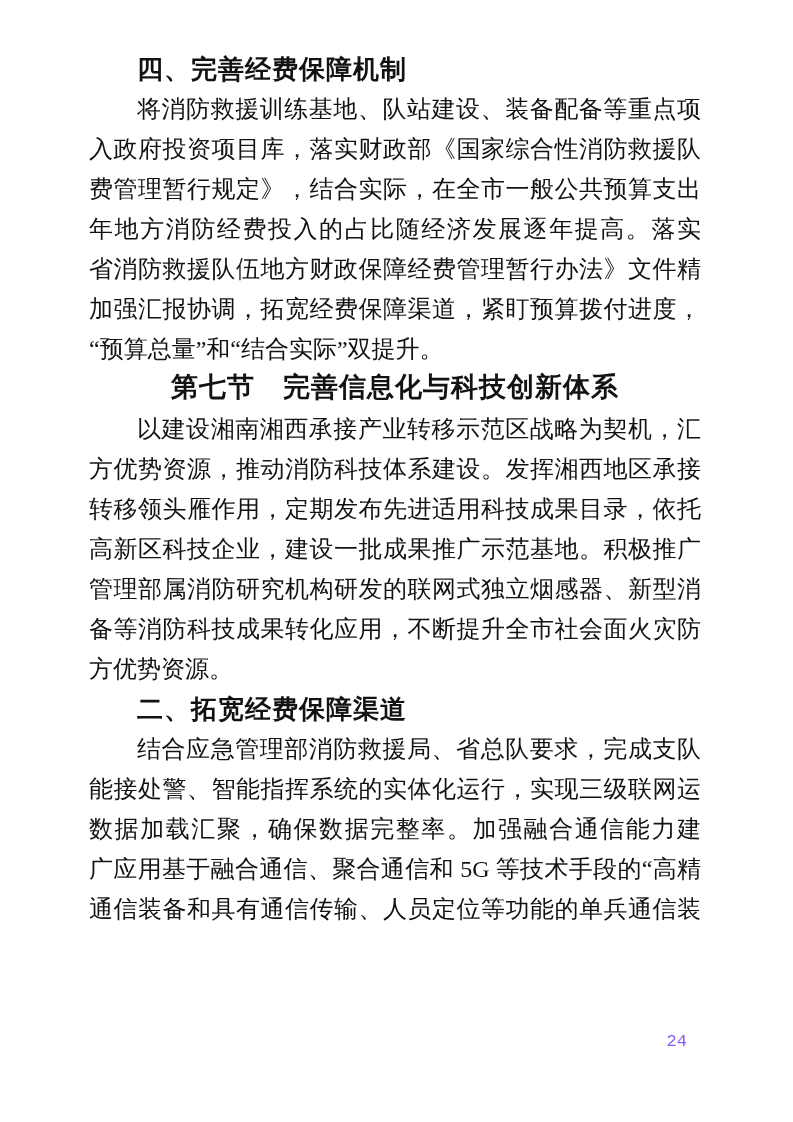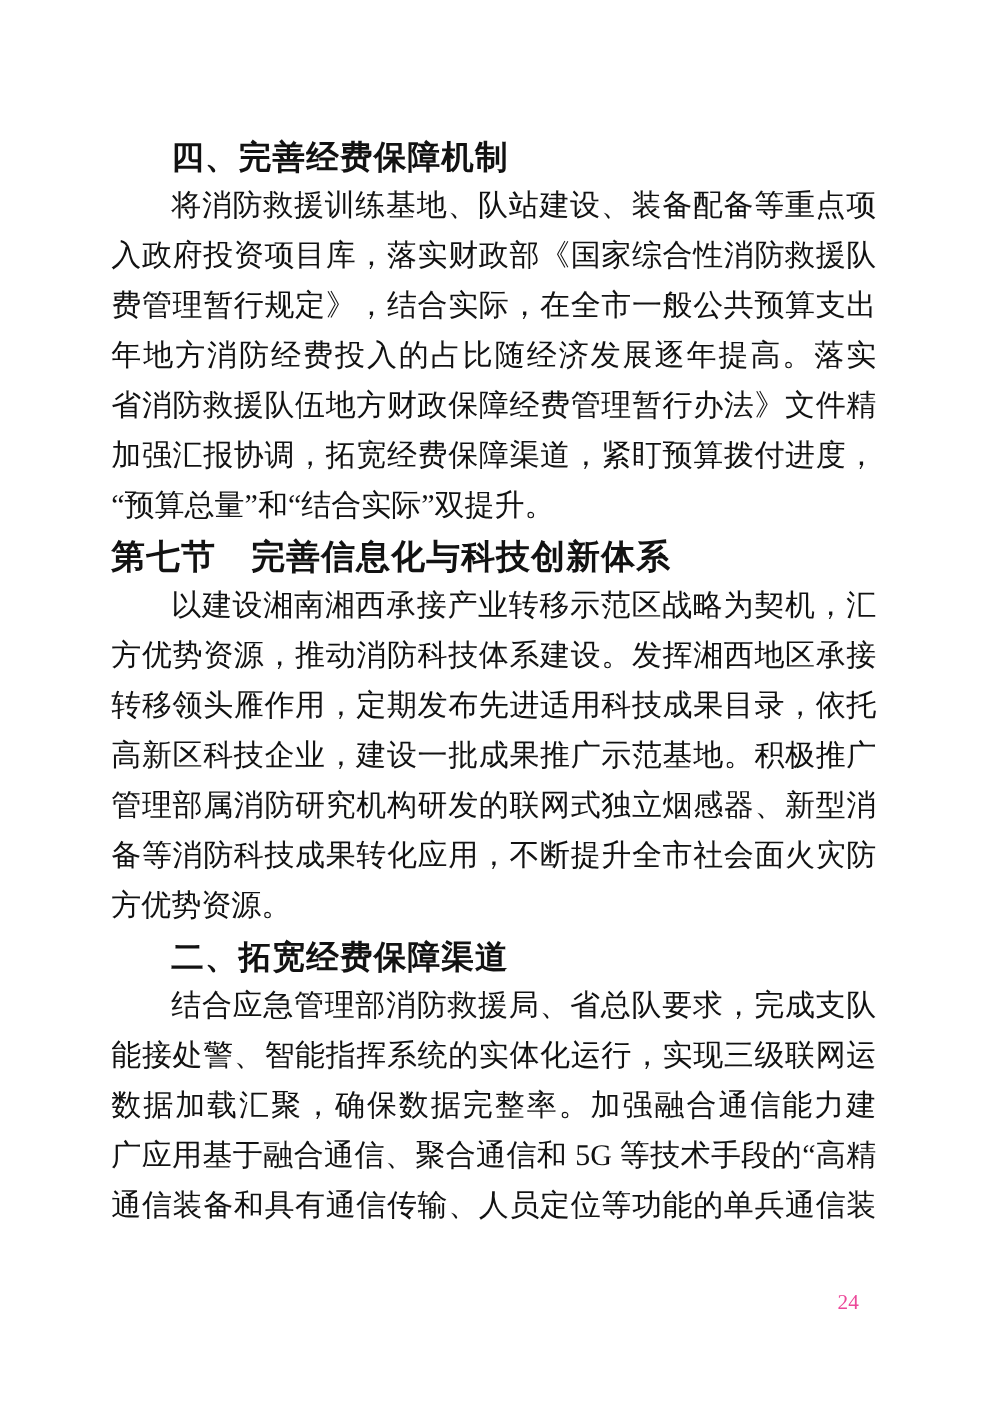--- a/index.html
+++ b/index.html
@@ -7,43 +7,44 @@
     padding: 0;
     background: #ffffff;
   }
   .page {
     position: relative;
     width: 793px;
     height: 1122px;
     background: #ffffff;
     color: #121212;
     box-sizing: border-box;
-    padding: 105px 92px 0 89px;
+    padding: 49px 92px 0 89px;
     overflow: hidden;
     font-family: "Liberation Serif", "DejaVu Serif", serif;
   }
   .content {
     width: 612px;
   }
   
   .sub-heading {
     font-family: "Liberation Sans", "DejaVu Sans", sans-serif;
     font-weight: 700;
     font-size: 26px;
     line-height: 40px;
     padding-left: 48px;
     letter-spacing: 1px;
     white-space: nowrap;
   }
   
   .section-title {
-    font-family: Liberation Serif, serif;
+    font-family: Liberation Mono, monospace;
     font-weight: 700;
     font-size: 27px;
     line-height: 40px;
+    text-align: center;
     letter-spacing: 1px;
     white-space: nowrap;
   }
   
   .para {
     margin: 0;
   }
   .line {
     font-size: 24px;
     line-height: 40px;
@@ -55,23 +56,23 @@
   .line.first {
     padding-left: 48px;
   }
   .line.last {
     text-align-last: left;
   }
   .page-number {
     position: absolute;
     right: 106px;
     top: 1032px;
-    font-family: Liberation Serif, serif;
+    font-family: Liberation Mono, monospace;
     font-size: 17px;
-    color: #ec4899;
+    color: #8b5cf6;
   }
 </style>
 </head>
 <body>
 
 <div class="page">
   <div class="content">
 
     <div class="sub-heading">四、完善经费保障机制</div>
 

